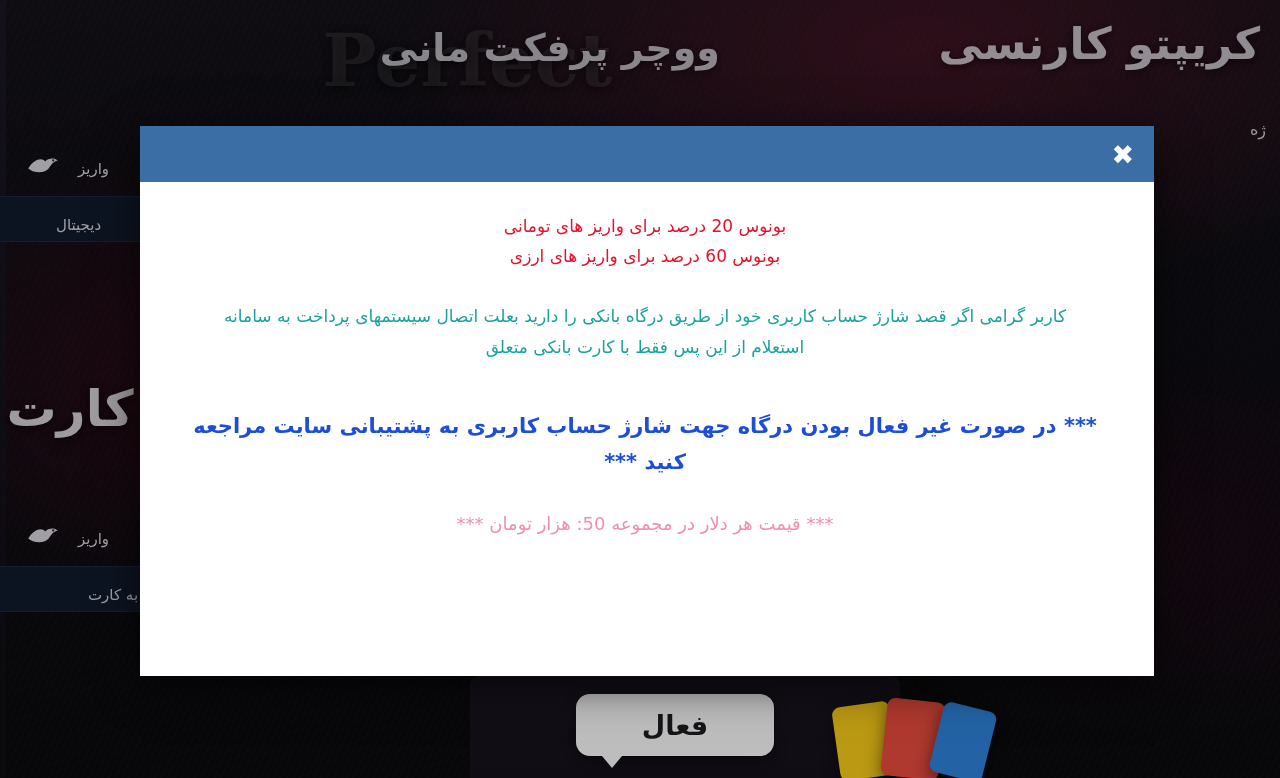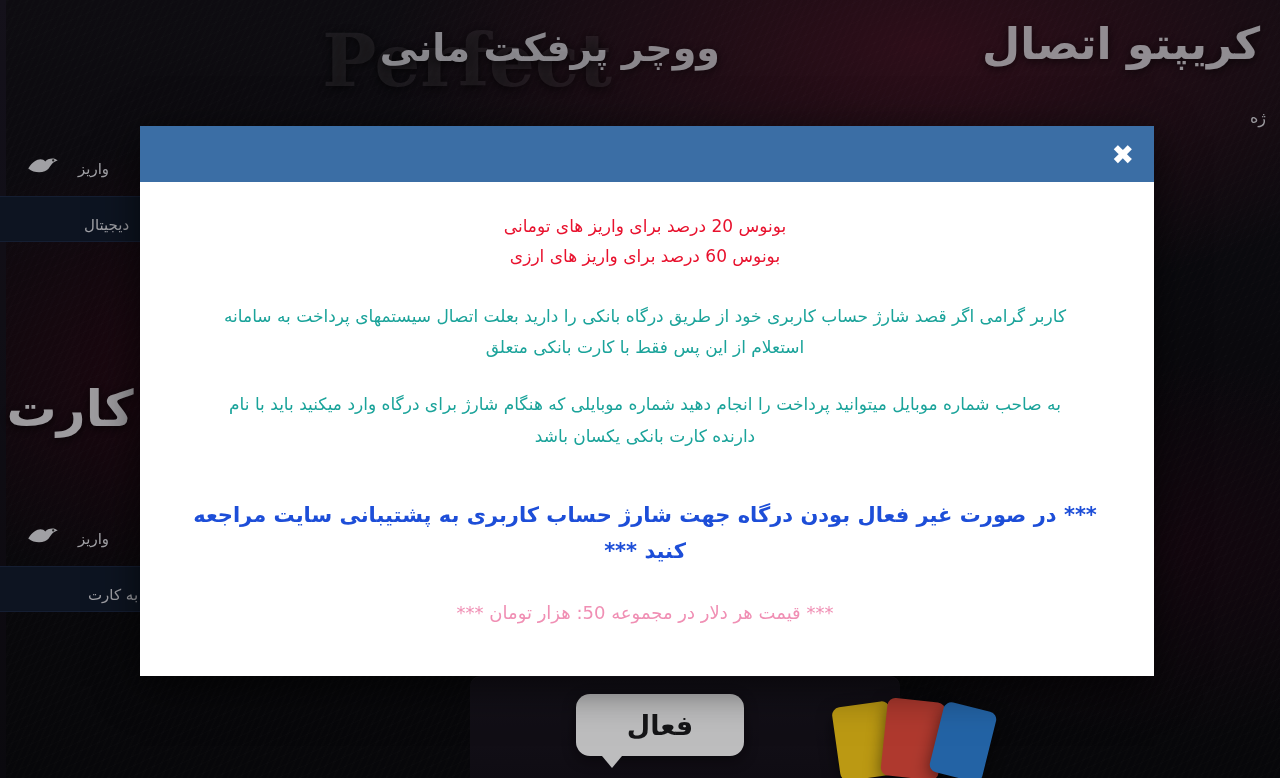--- a/index.html
+++ b/index.html
@@ -71,21 +71,21 @@
   #strip-2 { left: 0; top: 566px; width: 150px; height: 44px; }
 
   .bg-row-label {
     position: absolute;
     color: #dcdce2;
     font-size: 15px;
     white-space: nowrap;
     opacity: .92;
   }
   #lbl-variz-1 { left: 78px; top: 160px; }
-  #lbl-digital { left: 84px; top: 216px; }
+  #lbl-digital { left: 56px; top: 216px; }
   #lbl-variz-2 { left: 78px; top: 530px; }
   #lbl-be-kart { left: 88px; top: 586px; }
 
   .bg-eagle {
     position: absolute;
     width: 34px;
     height: 26px;
     opacity: .95;
   }
   #eagle-1 { left: 26px; top: 152px; }
@@ -99,21 +99,21 @@
     width: 430px;
     height: 102px;
     background: linear-gradient(180deg, #1a1620 0%, #141019 100%);
     border-radius: 10px 10px 0 0;
     box-shadow: inset 0 1px 0 rgba(255,255,255,.05);
   }
   #bottom-bubble {
     position: absolute;
     left: 576px;
     top: 694px;
-    width: 168px;
+    width: 198px;
     height: 62px;
     background: #f2f3f4;
     border-radius: 14px;
     display: flex;
     align-items: center;
     justify-content: center;
     color: #1b1b1e;
     font-size: 27px;
     font-weight: 700;
     box-shadow: 0 4px 14px rgba(0,0,0,.45);
@@ -133,21 +133,21 @@
     transform: rotate(-8deg);
     box-shadow: 0 6px 16px rgba(0,0,0,.5);
   }
   #chip-yellow { left: 836px; top: 704px; width: 58px; height: 74px; background: #f0c419; }
   #chip-red    { left: 884px; top: 700px; width: 58px; height: 78px; background: #e04a3c; transform: rotate(6deg); }
   #chip-blue   { left: 936px; top: 706px; width: 54px; height: 72px; background: #2e7fd4; transform: rotate(14deg); }
 
   #right-label {
     position: absolute;
     right: 14px;
-    top: 108px;
+    top: 120px;
     color: #d6d6dc;
     font-size: 16px;
     opacity: .9;
     white-space: nowrap;
   }
 
   #left-sidebar-edge {
     position: absolute;
     left: 0; top: 0; bottom: 0;
     width: 6px;
@@ -242,21 +242,21 @@
 </head>
 <body>
 
 <div id="page">
 
   <div class="bg-layer"></div>
   <div class="bg-noise"></div>
   <div id="left-sidebar-edge"></div>
 
   <div class="bg-headline" id="hl-ghost">Perfect</div>
-  <div class="bg-headline" id="hl-crypto">کریپتو اتصال</div>
+  <div class="bg-headline" id="hl-crypto">کریپتو کارنسی</div>
   <div class="bg-headline" id="hl-perfect">ووچر پرفکت مانی</div>
   <div class="bg-headline" id="hl-card">به کارت</div>
 
   <div class="bg-strip" id="strip-1"></div>
   <div class="bg-strip" id="strip-2"></div>
 
   <svg class="bg-eagle" id="eagle-1" viewBox="0 0 60 44">
     <path d="M4 28 C14 12, 28 8, 34 16 C38 10, 50 8, 56 14 C48 16, 44 22, 40 28 C34 36, 16 38, 4 28 Z" fill="#d9d9de"></path>
     <circle cx="48" cy="14" r="2" fill="#222"></circle>
   </svg>
@@ -283,20 +283,19 @@
   <div class="modal">
     <div class="modal-header">
       <button class="modal-close">✖</button>
     </div>
 
     <div class="modal-body">
       <p class="line-red">بونوس 20 درصد برای واریز های تومانی</p>
       <p class="line-red">بونوس 60 درصد برای واریز های ارزی</p>
 
       <p class="para-teal">کاربر گرامی اگر قصد شارژ حساب کاربری خود از طریق درگاه بانکی را دارید بعلت اتصال سیستمهای پرداخت به سامانه استعلام از این پس فقط با کارت بانکی متعلق</p>
-      <p class="para-teal second">به صاحب شماره موبایل میتوانید پرداخت را انجام دهید شماره موبایلی که هنگام شارژ برای درگاه وارد میکنید باید با نام دارنده کارت بانکی یکسان باشد</p>
 
       <p class="line-bold-teal">***  در صورت غیر فعال بودن درگاه جهت شارژ حساب کاربری به پشتیبانی سایت مراجعه کنید  ***</p>
       <p class="line-pink">*** قیمت هر دلار در مجموعه 50: هزار تومان ***</p>
     </div>
   </div>
 
 </div>
 
 </body></html>

